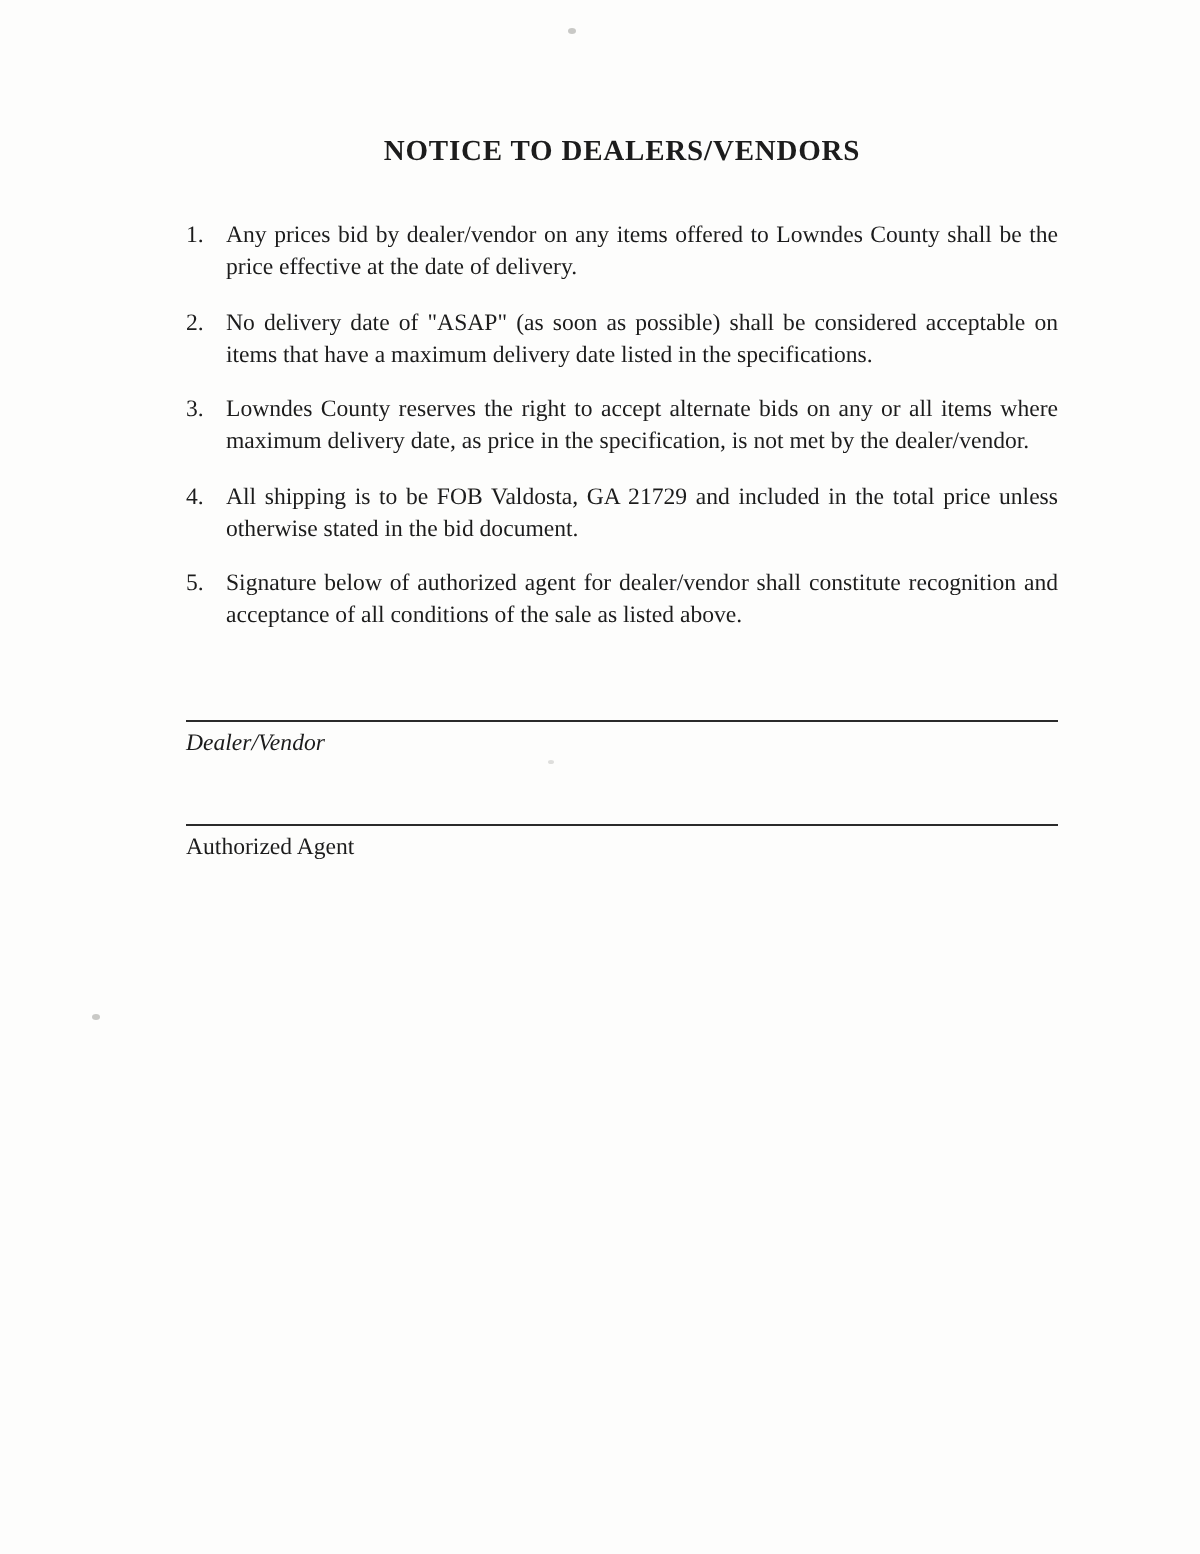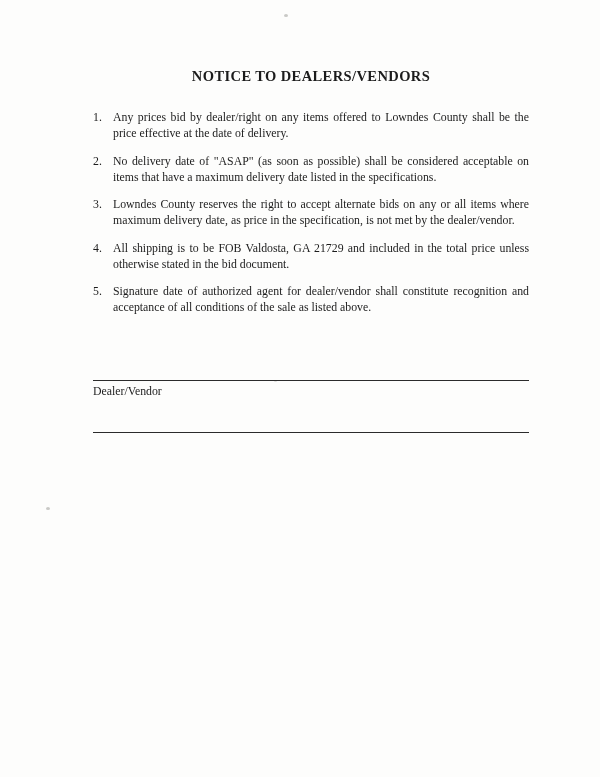--- a/index.html
+++ b/index.html
@@ -40,21 +40,22 @@
   }
   .num {
     flex: 0 0 20px;
     width: 20px;
   }
   .txt {
     flex: 1;
     text-align: justify;
   }
   .sig-block.first {
-    margin-top: 64px;
+    margin-top: 44px;
+    font-style: italic;
   }
   .sig-block.second {
     margin-top: 33px;
   }
   .sig-line {
     border-top: 1.2px solid #2b2b2b;
     height: 0;
     width: 100%;
   }
   .sig-label {
@@ -79,48 +80,49 @@
   <span class="speck s3"></span>
 
   <div class="content">
 
     <h1 class="title">NOTICE TO DEALERS/VENDORS</h1>
 
     <div class="list">
 
       <div class="item">
         <span class="num">1.</span>
-        <span class="txt">Any prices bid by dealer/right on any items offered to Lowndes County shall be the price effective at the date of delivery.</span>
+        <span class="txt">Any prices bid by dealer/vendor on any items offered to Lowndes County shall be the price effective at the date of delivery.</span>
       </div>
 
       <div class="item">
         <span class="num">2.</span>
         <span class="txt">No delivery date of "ASAP" (as soon as possible) shall be considered acceptable on items that have a maximum delivery date listed in the specifications.</span>
       </div>
 
       <div class="item">
         <span class="num">3.</span>
         <span class="txt">Lowndes County reserves the right to accept alternate bids on any or all items where maximum delivery date, as price in the specification, is not met by the dealer/vendor.</span>
       </div>
 
       <div class="item">
         <span class="num">4.</span>
         <span class="txt">All shipping is to be FOB Valdosta, GA 21729 and included in the total price unless otherwise stated in the bid document.</span>
       </div>
 
       <div class="item">
         <span class="num">5.</span>
-        <span class="txt">Signature date of authorized agent for dealer/vendor shall constitute recognition and acceptance of all conditions of the sale as listed above.</span>
+        <span class="txt">Signature below of authorized agent for dealer/vendor shall constitute recognition and acceptance of all conditions of the sale as listed above.</span>
       </div>
 
     </div>
 
     <div class="sig-block first">
       <div class="sig-line"></div>
       <div class="sig-label">Dealer/Vendor</div>
     </div>
 
     <div class="sig-block second">
       <div class="sig-line"></div>
+      <div class="sig-label">Authorized Agent</div>
     </div>
 
   </div>
 </div>
 
 </body></html>

